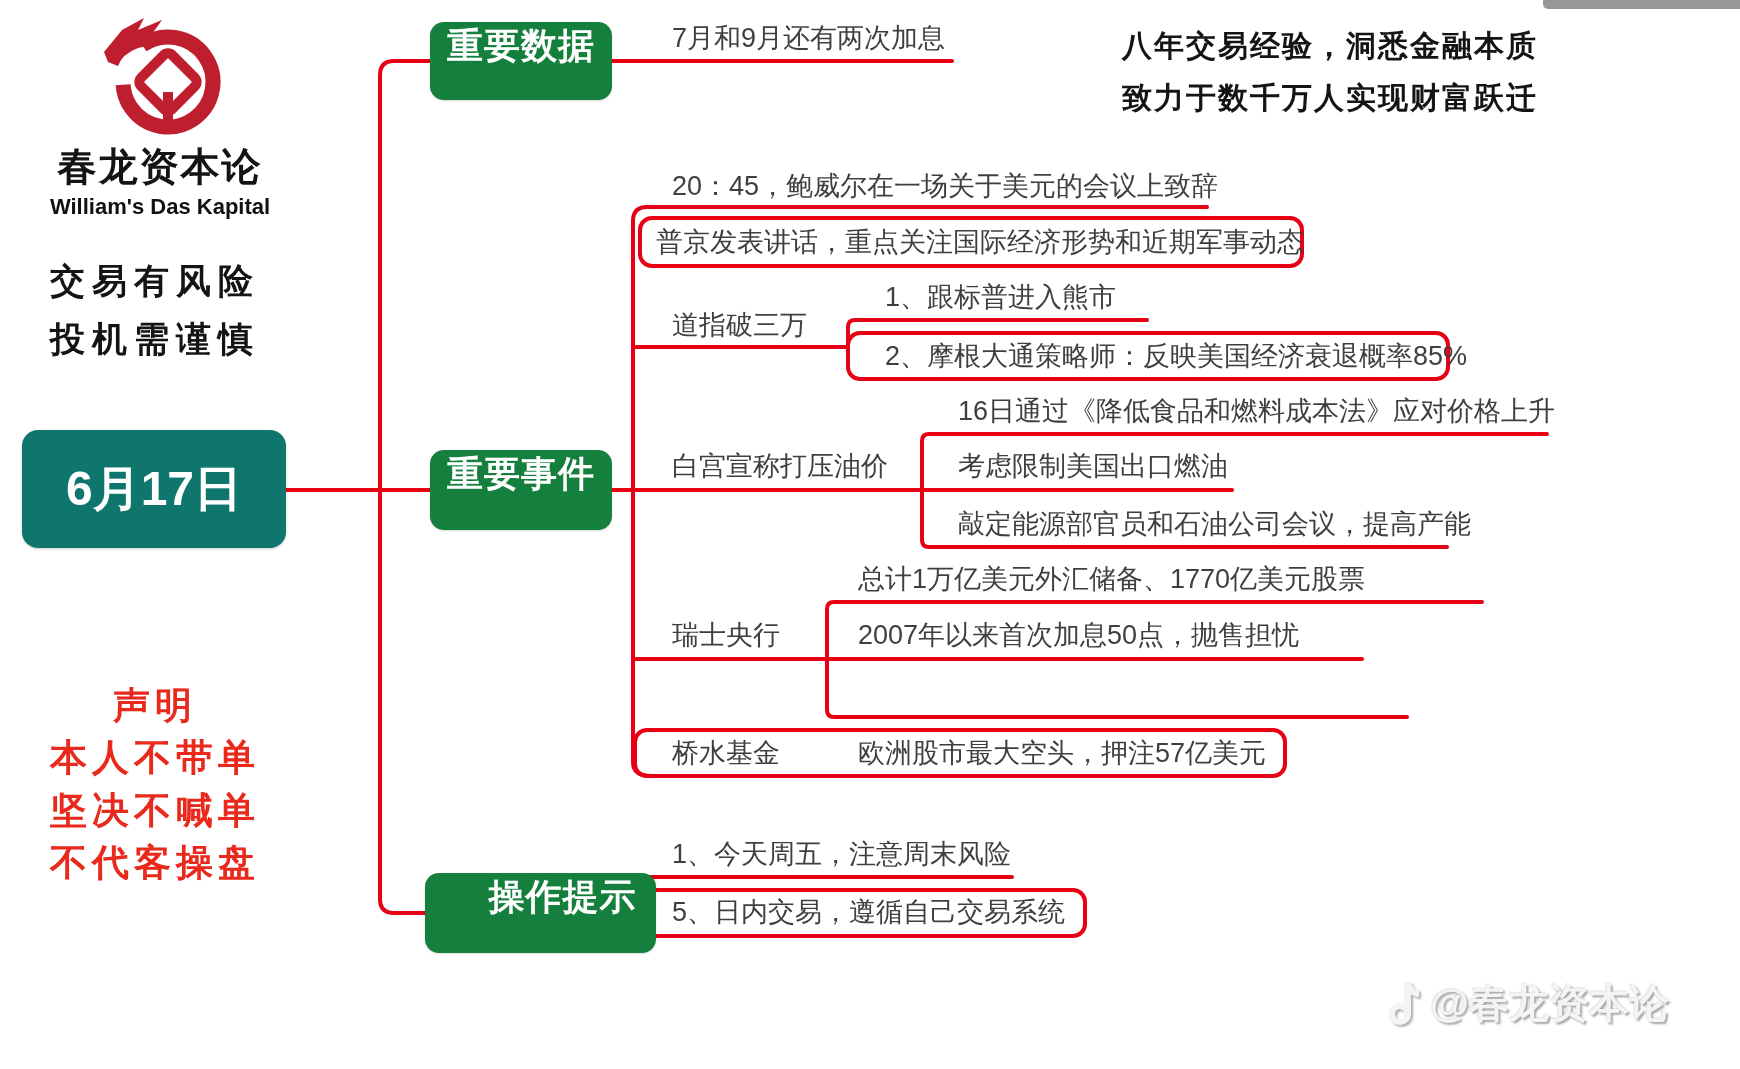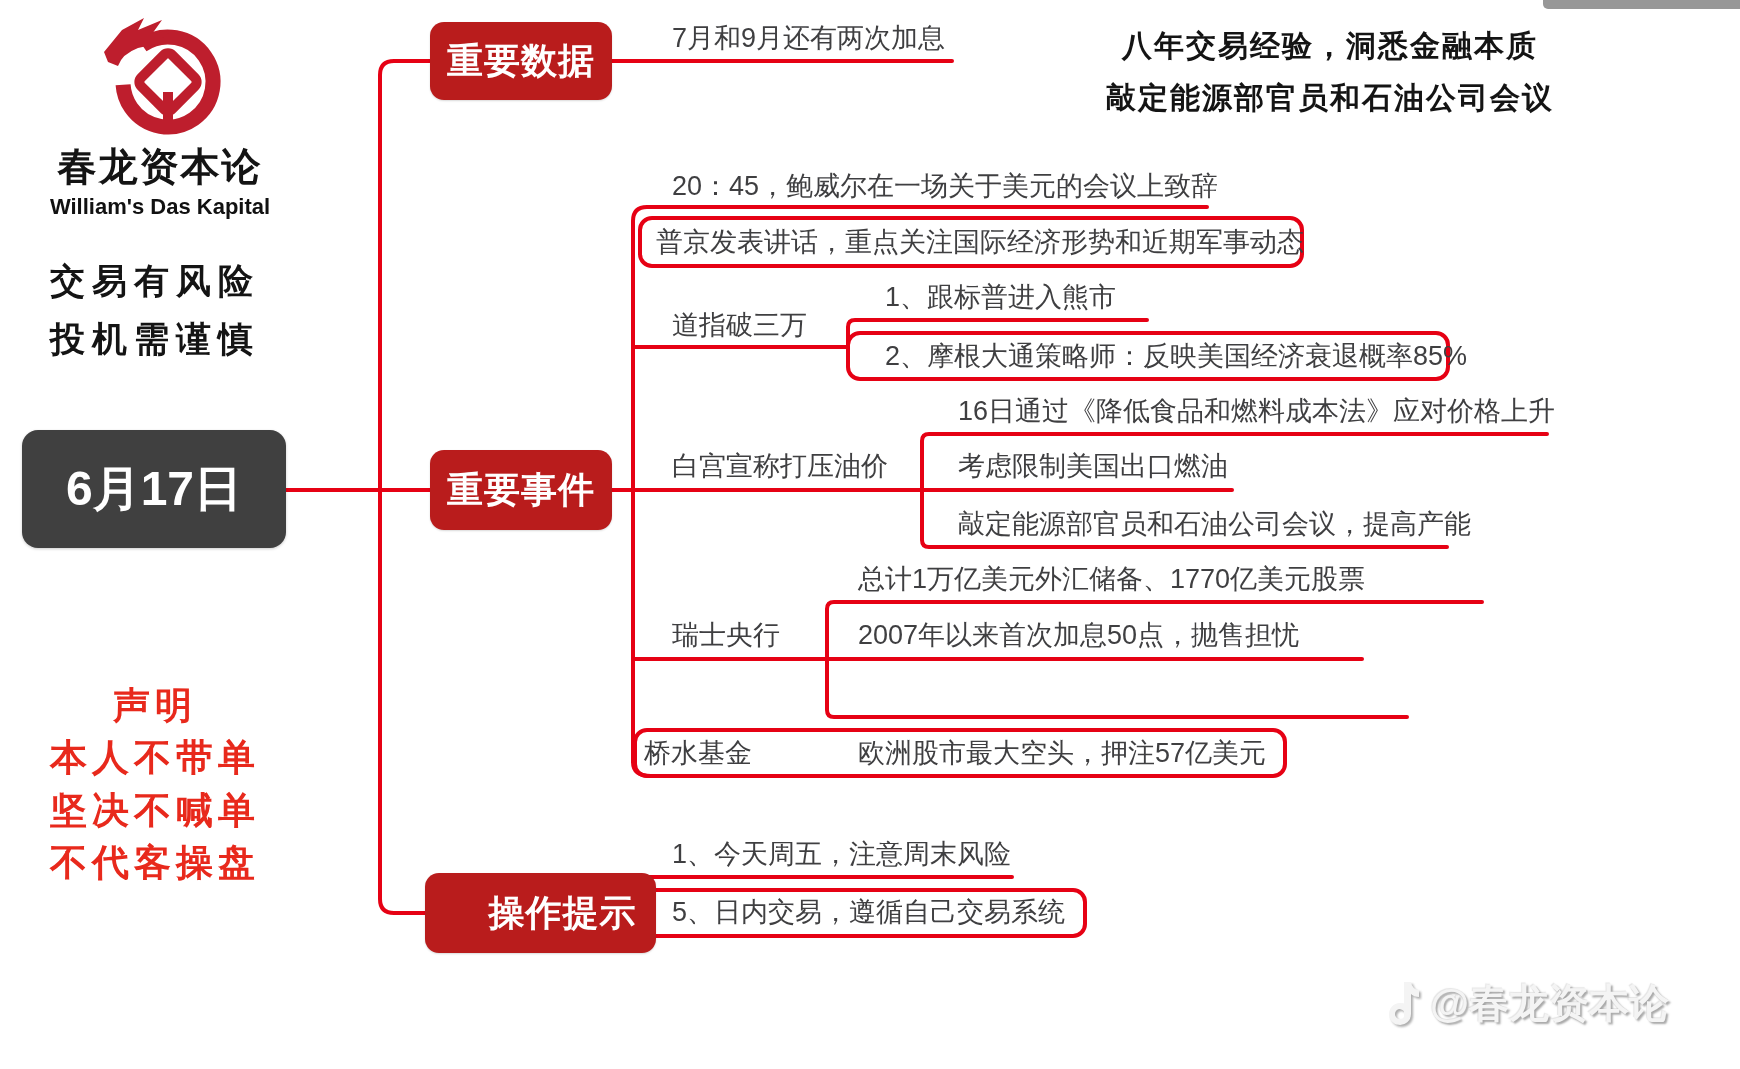--- a/index.html
+++ b/index.html
@@ -1,23 +1,23 @@
 <!DOCTYPE html>
 <html><head>
 <meta charset="utf-8">
 <style>
   html,body{margin:0;padding:0;background:#ffffff;}
   .stage{position:relative;width:1740px;height:1069px;background:#ffffff;overflow:hidden;
          font-family:"Liberation Sans",sans-serif;}
   svg.wires{position:absolute;left:0;top:0;width:1740px;height:1069px;pointer-events:none;}
 
-  .branch-box{position:absolute;background:#b91c1c;border-radius:14px;color:#ffffff;
-              font-weight:bold;font-size:36px;display:flex;align-items:center;justify-content:center;
+  .branch-box{position:absolute;background:#15803d;border-radius:14px;color:#ffffff;
+              font-weight:bold;font-size:36px;display:flex;justify-content:center;
               letter-spacing:1px;box-shadow:0 1px 2px rgba(0,0,0,.15);}
-  .root-box{position:absolute;left:22px;top:430px;width:264px;height:118px;background:#404040;
+  .root-box{position:absolute;left:22px;top:430px;width:264px;height:118px;background:#0f766e;
             border-radius:16px;color:#ffffff;font-weight:bold;font-size:48px;display:flex;
             align-items:center;justify-content:center;box-shadow:0 1px 3px rgba(0,0,0,.2);}
   .leaf{position:absolute;height:40px;line-height:40px;font-size:27px;color:#3F3F41;white-space:nowrap;}
   .node-label{position:absolute;height:40px;line-height:40px;font-size:27px;color:#3F3F41;white-space:nowrap;}
 
   .calli{font-family:"DejaVu Serif","Liberation Serif",serif;font-weight:bold;color:#141414;}
   .brand-title{position:absolute;left:40px;top:140px;width:240px;text-align:center;font-size:39px;letter-spacing:2px;}
   .brand-sub{position:absolute;left:40px;top:194px;width:240px;text-align:center;font-size:22px;
              font-weight:bold;color:#111;}
   .risk-line{position:absolute;left:30px;width:250px;text-align:center;font-size:35px;letter-spacing:7px;}
@@ -72,21 +72,21 @@
     <path fill="#BE1E2D" d="M26,40 L44,18 L66,6 L60,18 L84,8 L74,22 L94,18 L78,32 L60,36 Q44,42 40,54 L30,50 Z"></path>
     <rect x="68" y="48" width="44" height="44" rx="6" transform="rotate(45 90 70)" stroke="#BE1E2D" stroke-width="10" fill="none"></rect>
     <rect x="85" y="80" width="10" height="32" fill="#BE1E2D"></rect>
   </svg>
   <div class="brand-title calli">春龙资本论</div>
   <div class="brand-sub">William's Das Kapital</div>
   <div class="risk-line calli" style="top:258px;">交易有风险</div>
   <div class="risk-line calli" style="top:316px;">投机需谨慎</div>
 
   <div class="tagline calli" style="left:1095px;top:26px;">八年交易经验，洞悉金融本质</div>
-  <div class="tagline calli" style="left:1095px;top:78px;">敲定能源部官员和石油公司会议</div>
+  <div class="tagline calli" style="left:1095px;top:78px;">致力于数千万人实现财富跃迁</div>
 
   <div class="disc" style="top:681px;">声明</div>
   <div class="disc" style="top:733px;">本人不带单</div>
   <div class="disc" style="top:786px;">坚决不喊单</div>
   <div class="disc" style="top:838px;">不代客操盘</div>
 
   <div class="root-box">
     <span>6月17日</span>
   </div>
 
@@ -111,21 +111,21 @@
 
   <div class="node-label" style="left:672px;top:446px;">白宫宣称打压油价</div>
   <div class="leaf" style="left:958px;top:391px;">16日通过《降低食品和燃料成本法》应对价格上升</div>
   <div class="leaf" style="left:958px;top:446px;">考虑限制美国出口燃油</div>
   <div class="leaf" style="left:958px;top:504px;">敲定能源部官员和石油公司会议，提高产能</div>
 
   <div class="node-label" style="left:672px;top:615px;">瑞士央行</div>
   <div class="leaf" style="left:858px;top:559px;">总计1万亿美元外汇储备、1770亿美元股票</div>
   <div class="leaf" style="left:858px;top:615px;">2007年以来首次加息50点，抛售担忧</div>
 
-  <div class="node-label" style="left:644px;top:733px;font-family:Liberation Serif, serif;">桥水基金</div>
+  <div class="node-label" style="left:672px;top:733px;font-family:Liberation Serif, serif;">桥水基金</div>
   <div class="leaf" style="left:858px;top:733px;">欧洲股市最大空头，押注57亿美元</div>
 
   <div class="leaf" style="left:672px;top:834px;">1、今天周五，注意周末风险</div>
   <div class="leaf" style="left:672px;top:892px;">5、日内交易，遵循自己交易系统</div>
 
   <div class="watermark">
     <svg width="38" height="48" viewBox="0 0 38 48" style="filter:drop-shadow(2px 2px 1px rgba(140,140,140,.7));">
       <path fill="#f4f4f4" d="M22,2 h7 q1,7 8,8 v7 q-5,0 -8,-3 v20 a11,11 0 1 1 -7,-10.3 v7.5 a5,5 0 1 0 0,5.8 Z"></path>
     </svg>
     <span>@春龙资本论</span>

